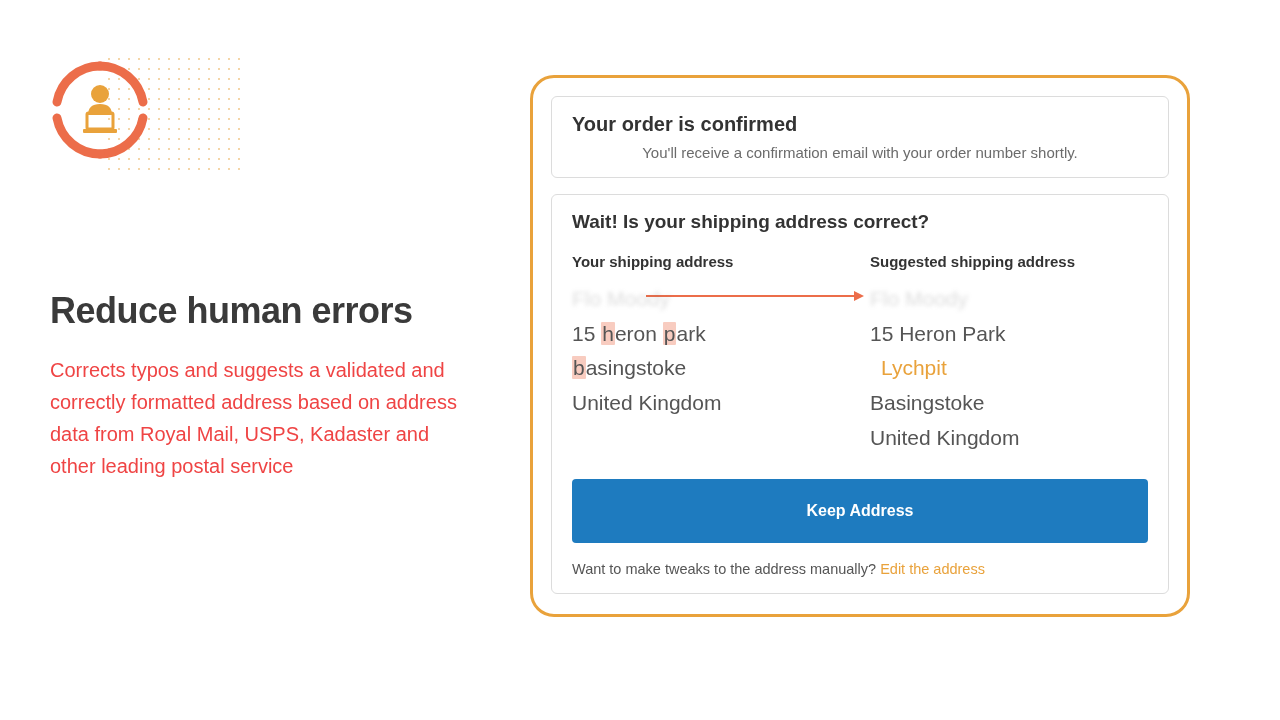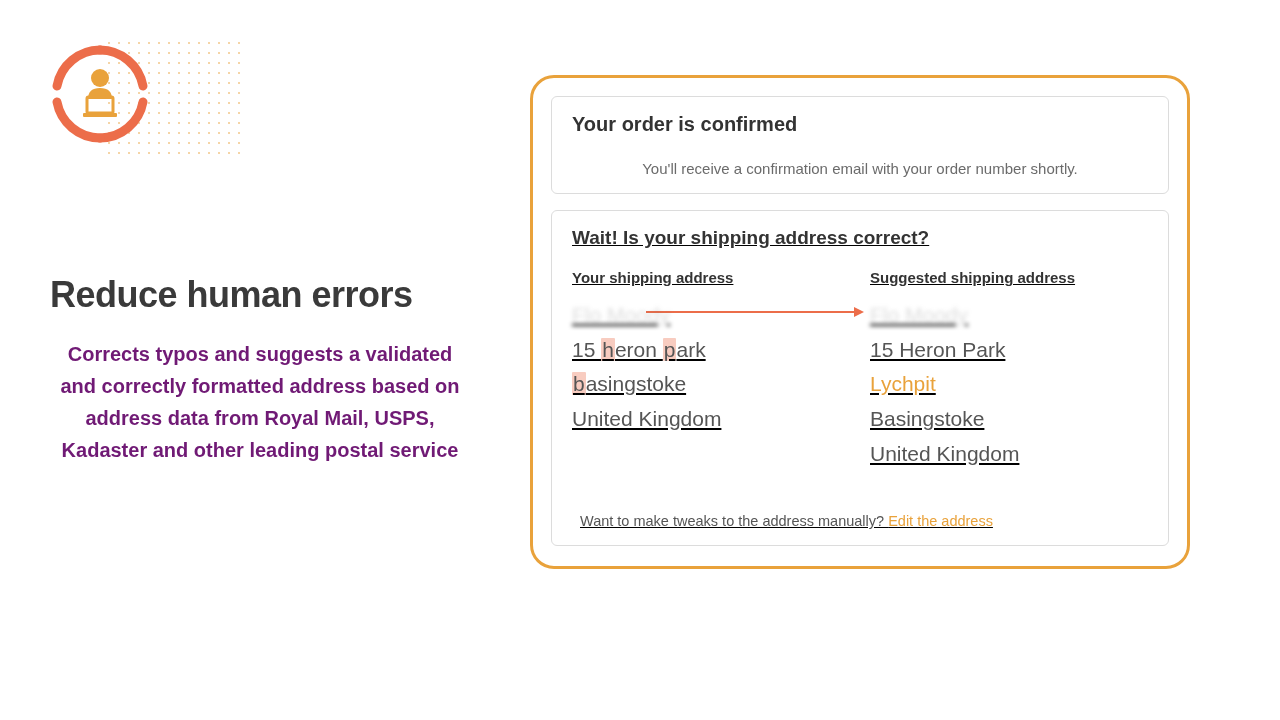--- a/index.html
+++ b/index.html
@@ -7,21 +7,21 @@
     font-family: -apple-system, BlinkMacSystemFont, "Segoe UI", Helvetica, Arial, sans-serif;
     background: #fff;
     width: 1280px;
     height: 720px;
     position: relative;
     overflow: hidden;
   }
   .left-col {
     position: absolute;
     left: 50px;
-    top: 44px;
+    top: 60px;
     width: 420px;
   }
   .icon-wrap {
     position: relative;
     width: 100px;
     height: 100px;
     margin-bottom: 130px;
   }
   .dots-bg {
     position: absolute;
@@ -41,48 +41,47 @@
   h1.headline {
     font-size: 36px;
     font-weight: 700;
     color: #3a3a3a;
     margin-bottom: 22px;
     letter-spacing: -0.5px;
   }
   p.desc {
     font-size: 20px;
     line-height: 1.6;
-    color: #701a75;
-    font-weight: 700;
-    text-align: center;
+    color: #ef4444;
+    font-weight: 400;
   }
 
   .panel {
     position: absolute;
     left: 530px;
     top: 75px;
     width: 660px;
     border: 3px solid #e9a23b;
     border-radius: 24px;
     padding: 18px 18px 20px 18px;
     background: #fff;
   }
   .card {
     border: 1px solid #dcdcdc;
     border-radius: 6px;
     padding: 16px 20px;
     margin-bottom: 16px;
     background: #fff;
   }
-  .card:last-child { margin-bottom: 0; text-decoration: underline; }
+  .card:last-child { margin-bottom: 0; }
   .confirm-title {
     font-size: 20px;
     font-weight: 600;
     color: #333;
-    margin-bottom: 24px;
+    margin-bottom: 8px;
   }
   .confirm-sub {
     font-size: 15px;
     color: #6b6b6b;
     text-align: center;
   }
   .wait-title {
     font-size: 19px;
     font-weight: 600;
     color: #333;
@@ -110,21 +109,21 @@
   .blurred {
     color: rgba(100,100,100,0.22);
     filter: blur(2px);
     user-select: none;
   }
   .hl {
     background: rgba(236, 109, 74, 0.35);
     padding: 0 1px;
     border-radius: 1px;
   }
-  .orange-text { color: #e9a23b; font-weight: 500; }
+  .orange-text { color: #e9a23b; font-weight: 500; margin-left: 11px; }
   .arrow-svg {
     position: absolute;
     left: 74px;
     top: 34px;
     pointer-events: none;
   }
   .btn-row {
     display: flex;
     gap: 14px;
     margin-top: 24px;
@@ -141,21 +140,20 @@
     font-weight: 600;
     color: #fff;
     cursor: pointer;
     border: none;
   }
   .btn-blue { background: #1e7bbf; }
   .btn-orange { background: #e9a23b; }
   .tweaks {
     font-size: 14.5px;
     color: #555;
-    margin-left: 8px;
   }
   .tweaks a { color: #e9a23b; text-decoration: none; font-weight: 500; }
 </style>
 </head>
 <body>
 
 <div class="left-col">
   <div class="icon-wrap">
     <div class="dots-bg"></div>
     <svg class="circle-svg" width="100" height="100" viewBox="0 0 100 100">
@@ -201,20 +199,21 @@
         <div class="col-label">Suggested shipping address</div>
         <div class="addr-line blurred">Flo Moody</div>
         <div class="addr-line">15 Heron Park</div>
         <div class="addr-line orange-text">Lychpit</div>
         <div class="addr-line">Basingstoke</div>
         <div class="addr-line">United Kingdom</div>
       </div>
     </div>
 
     <div class="btn-row">
+      <button class="btn btn-blue">Keep Address</button>
     </div>
 
     <div class="tweaks">
       <span>Want to make tweaks to the address manually? </span><a href="#">Edit the address</a>
     </div>
   </div>
 
 </div>
 
 </body></html>

